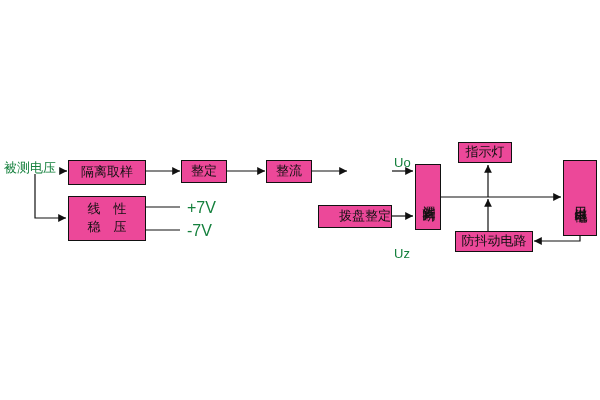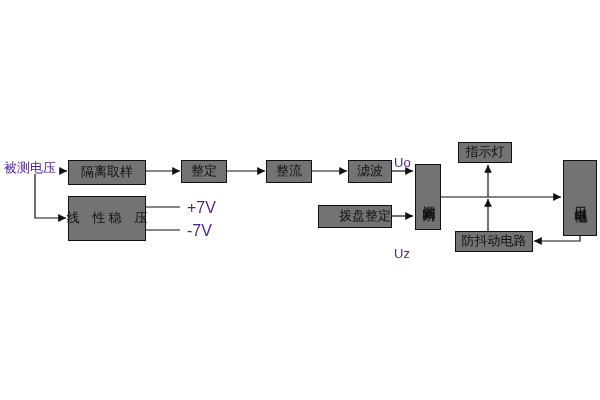--- a/index.html
+++ b/index.html
@@ -9,39 +9,39 @@
     position: relative;
     width: 600px;
     height: 400px;
     background: #ffffff;
     overflow: hidden;
   }
   .wires { position: absolute; left: 0; top: 0; width: 600px; height: 400px; }
   .box {
     position: absolute;
     border: 1px solid #111;
-    background: #737373;
+    background: #ec4899;
     display: flex;
     align-items: center;
     justify-content: center;
     font-size: 13px;
     line-height: 1.15;
     color: #111;
     white-space: pre;
   }
   .vbox {
     writing-mode: vertical-rl;
     text-orientation: upright;
     letter-spacing: 1px;
   }
-  .two-line { flex-direction: row; gap: 3px; }
+  .two-line { flex-direction: column; gap: 3px; }
   .lbl {
     position: absolute;
     font-size: 13px;
-    color: #4c1d95;
+    color: #15803d;
     white-space: pre;
   }
   .volt { font-size: 16px; }
 </style>
 </head>
 <body>
 
 <div class="canvas">
 
   <svg class="wires" width="600" height="400" viewBox="0 0 600 400">
@@ -89,21 +89,20 @@
   <div class="lbl volt" style="left:187px; top:199px;">+7V</div>
 
   <div class="lbl volt" style="left:187px; top:222px;text-align:right;">-7V</div>
 
   <div class="box" style="left:68px; top:160px; width:78px; height:25px;">隔离取样</div>
 
   <div class="box" style="left:181px; top:160px; width:46px; height:23px;">整定</div>
 
   <div class="box" style="left:266px; top:160px; width:46px; height:23px;">整流</div>
 
-  <div class="box" style="left:348px; top:160px; width:44px; height:23px;">滤波</div>
 
   <div class="box" style="left:318px; top:205px; width:74px; height:23px;padding-left:20px;">拨盘整定</div>
 
   <div class="box vbox" style="left:415px; top:164px; width:26px; height:66px;">逻辑判断</div>
 
   <div class="box" style="left:458px; top:142px; width:54px; height:21px;">指示灯</div>
 
   <div class="box vbox" style="left:563px; top:160px; width:34px; height:76px;">出口继电器</div>
 
   <div class="box" style="left:455px; top:231px; width:78px; height:21px;">防抖动电路</div>

